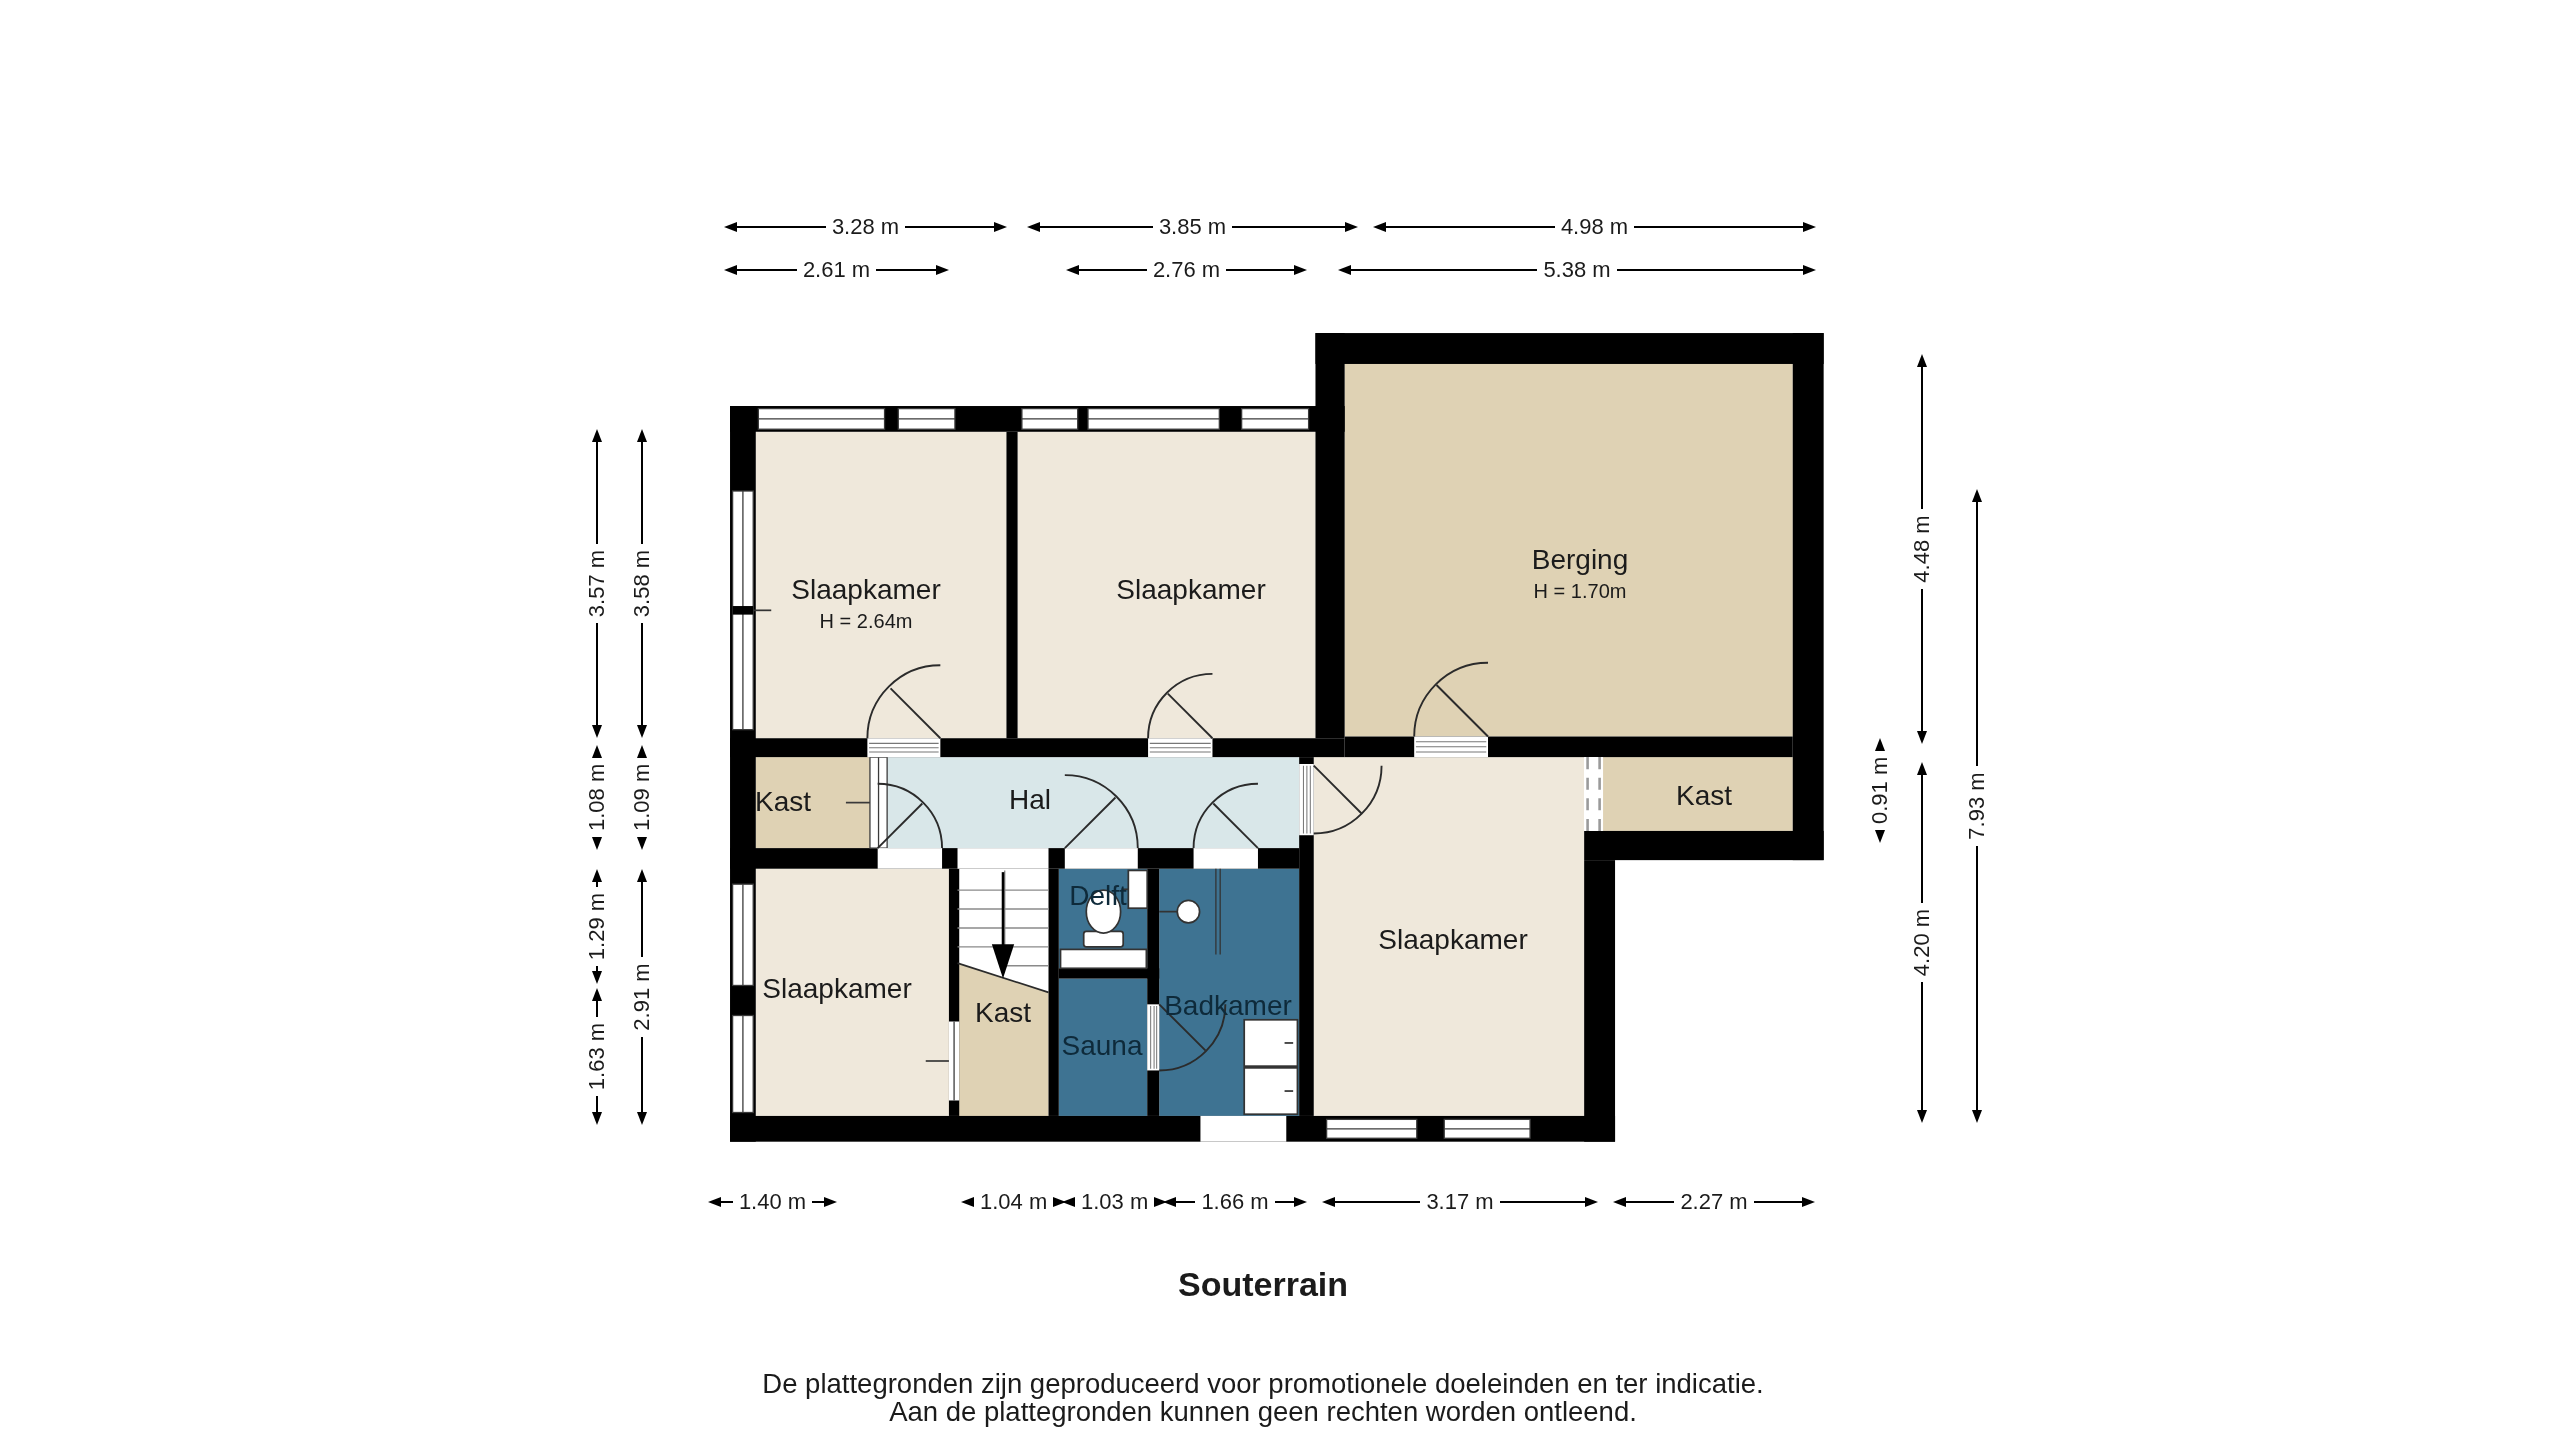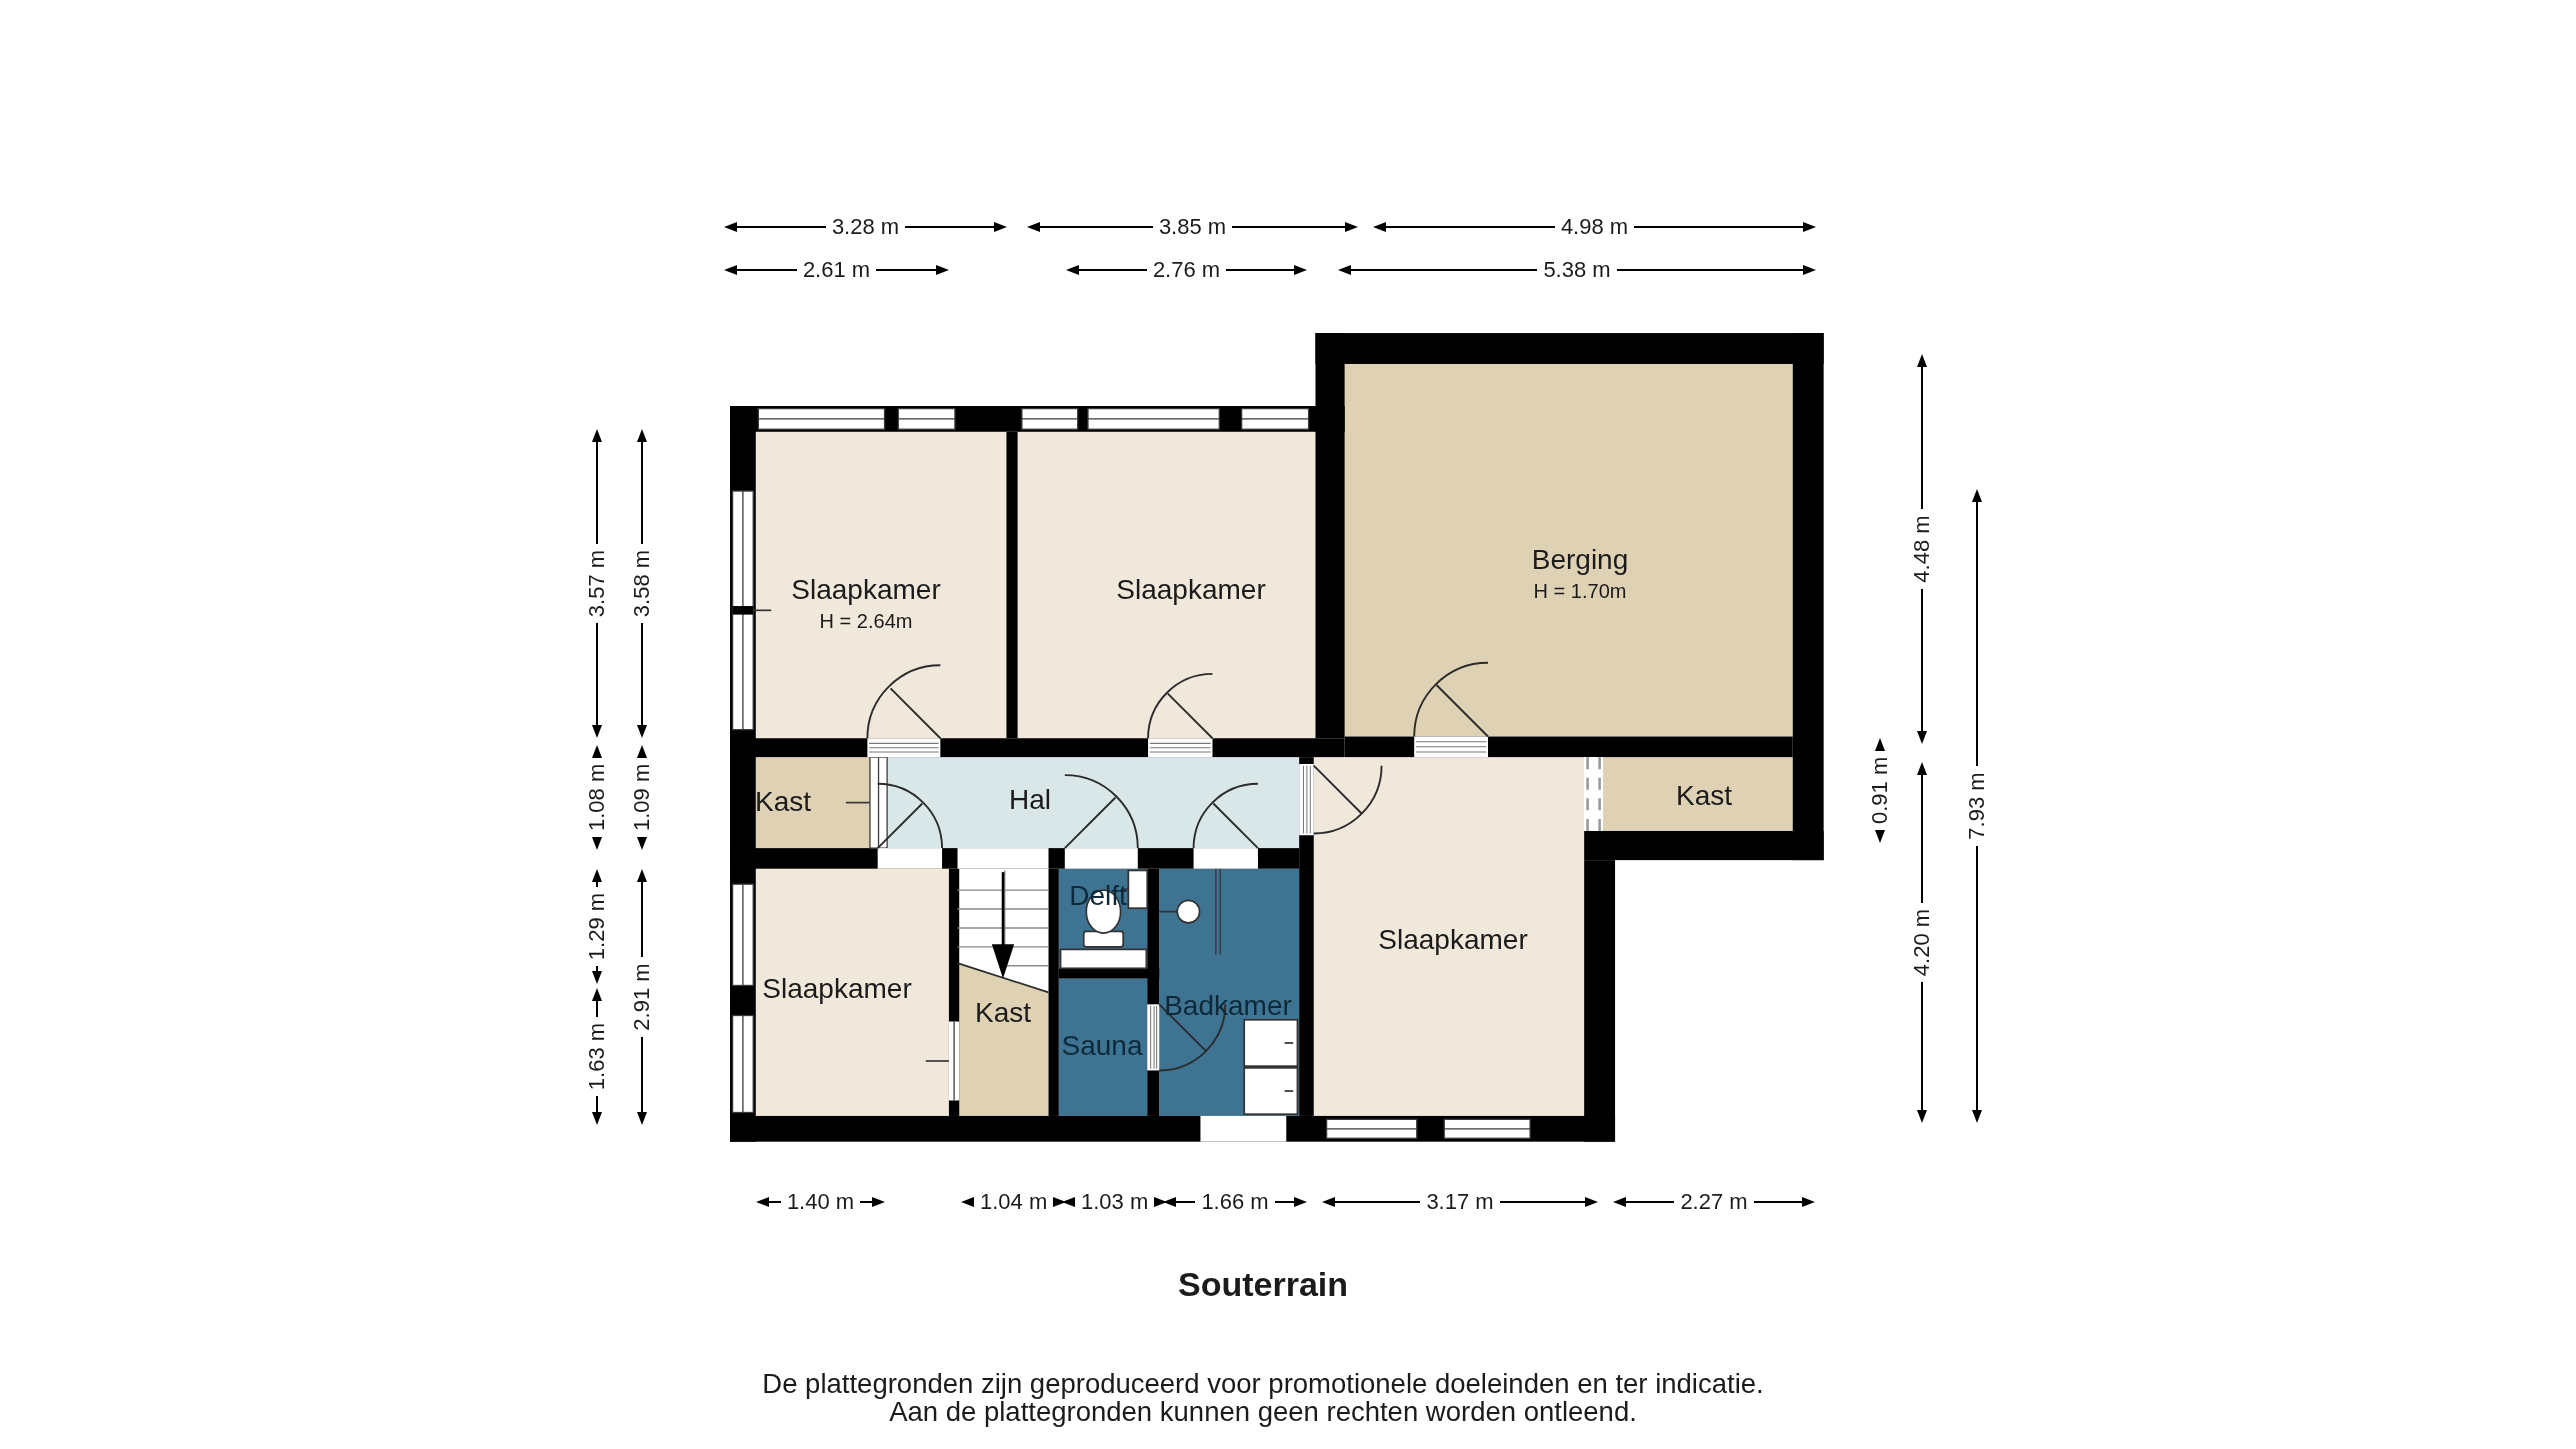--- a/index.html
+++ b/index.html
@@ -275,21 +275,21 @@
       <span class="ah r"></span>
   </div>
   <div class="dim" style="left:1338px;top:259px;width:478px;">
     <span class="ah l"></span>
       <span class="dline"></span>
     <span class="dlbl">5.38 m</span>
     <span class="dline"></span>
       <span class="ah r"></span>
   </div>
 
-  <div class="dim" style="left:756px;top:1191px;width:129px;text-align:center;">
+  <div class="dim" style="left:708px;top:1191px;width:129px;text-align:center;">
     <span class="ah l"></span>
       <span class="dline"></span>
     <span class="dlbl">1.40 m</span>
     <span class="dline"></span>
       <span class="ah r"></span>
   </div>
   <div class="dim" style="left:961px;top:1191px;width:93px;">
     <span class="ah l"></span>
       <span class="dline"></span>
     <span class="dlbl">1.04 m</span>

